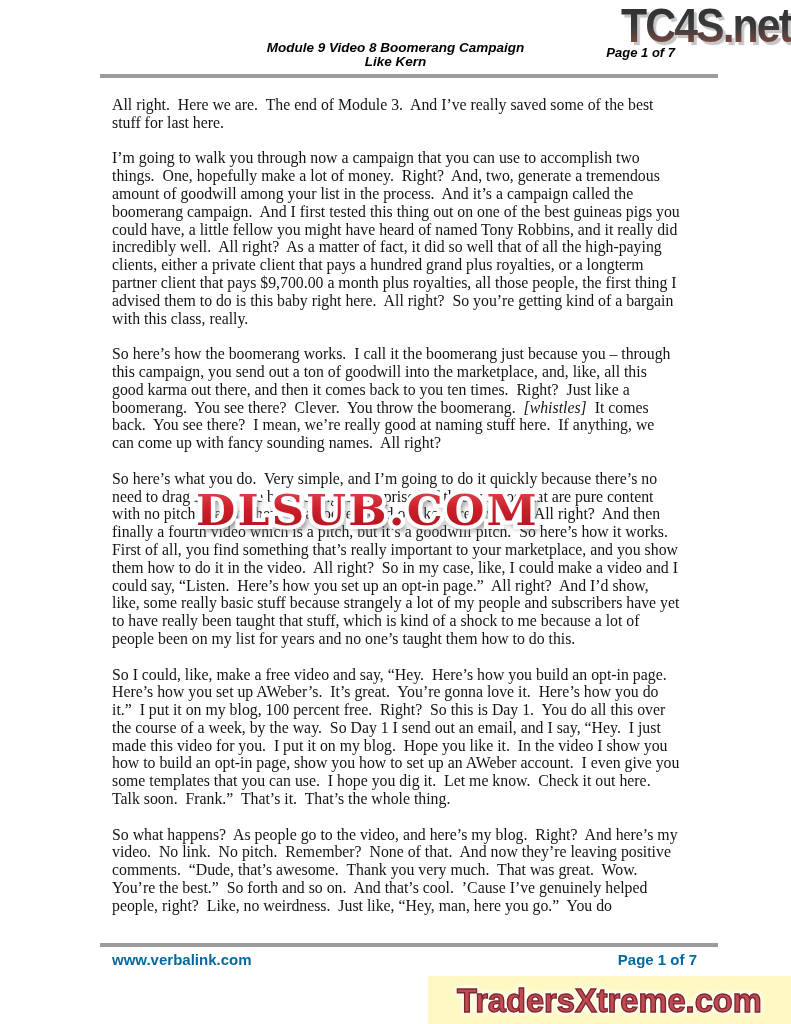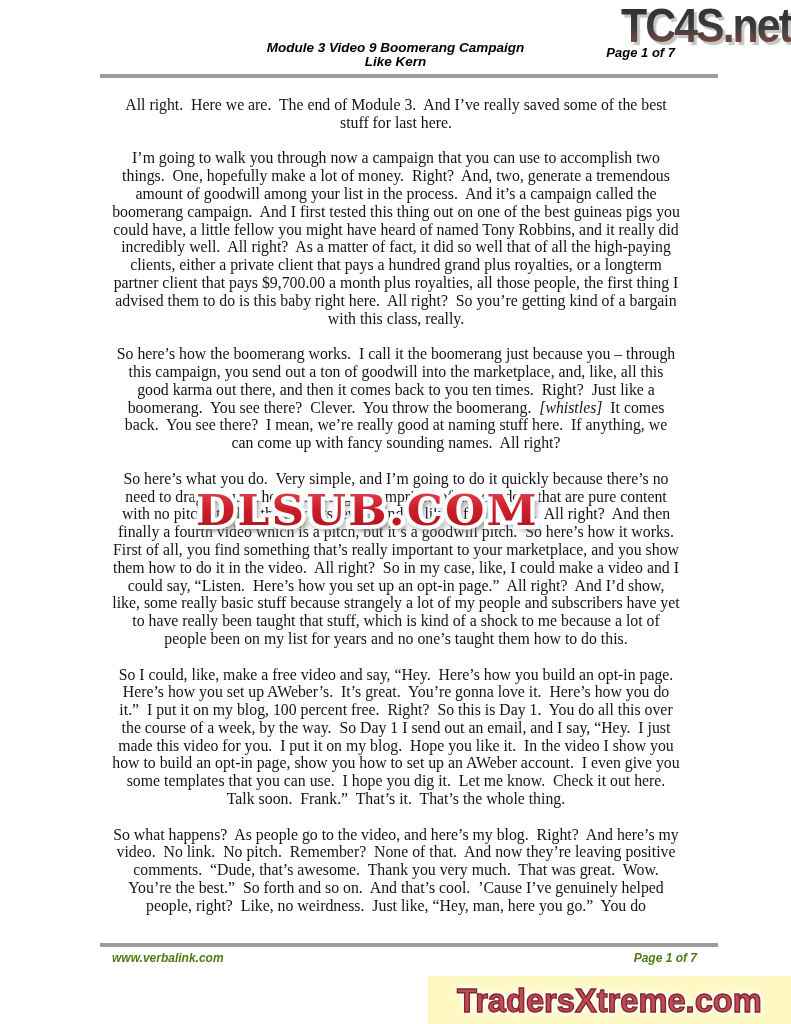--- a/index.html
+++ b/index.html
@@ -21,60 +21,60 @@
   
   .header-title{position:absolute;top:41px;left:0;width:100%;text-align:center;
                 font-family:"Liberation Sans",sans-serif;font-weight:bold;font-style:italic;
                 font-size:13.5px;line-height:14px;color:#000;}
   .rule{position:absolute;left:100px;width:618px;height:4px;background:#9c9c9c;}
   .rule-top{top:74px;}
   .rule-bottom{top:943px;}
 
   
   .content{position:absolute;top:96px;left:112px;width:568px;
-           font-size:15.8px;line-height:17.8px;text-align:center;}
+           font-size:15.8px;line-height:17.8px;}
   .content p{margin:0 0 17.8px 0;white-space:pre-wrap;}
   .content em{font-style:italic;margin-top:36px;}
 
   
   .watermark{position:absolute;left:196px;top:487px;width:340px;height:52px;pointer-events:none;}
   .wm-layer{position:absolute;left:0;top:0;font-family:"DejaVu Serif",serif;font-weight:bold;
             font-size:42px;line-height:48px;letter-spacing:2px;white-space:nowrap;
             transform:scale(1.08,1.0);transform-origin:left top;}
   .wm-stroke{color:#ffffff;-webkit-text-stroke:8px #ffffff;
              text-shadow:5px 6px 5px rgba(125,125,125,0.8),-3px 4px 4px rgba(150,150,150,0.55);}
   .wm-fill{color:#c9202b;}
   @supports ((-webkit-background-clip:text)){
     .wm-fill{background:linear-gradient(180deg,#e04a55 0%,#cc1f29 45%,#a8131d 100%);
              -webkit-background-clip:text;background-clip:text;color:transparent;}
   }
 
   
   .footer{position:absolute;top:951px;left:112px;width:585px;display:flex;
           justify-content:space-between;font-family:"Liberation Sans",sans-serif;
-          font-weight:bold;font-style:italic;font-size:12px;color:#4d7c0f;}
+          font-weight:bold;font-size:15px;color:#0369a1;}
 
   
   .banner{position:absolute;left:428px;top:976px;width:363px;height:48px;background:#fef9c3;
           display:flex;align-items:center;justify-content:center;}
   .banner-text{font-family:"Liberation Sans",sans-serif;font-weight:bold;font-size:32px;
                letter-spacing:0px;color:#c04b52;-webkit-text-stroke:1.3px #7d262d;
                filter:drop-shadow(0 0 2px #ffffff) drop-shadow(0 0 2px #ffffff);
                transform:scale(1.02,1.05);}
 </style>
 </head>
 <body>
 
 <div class="page">
 
   <div class="tc4s-logo">TC4S.net</div>
   <div class="logo-page">Page 1 of 7</div>
 
   <div class="header-title">
-      <div>Module 3 Video 9 Boomerang Campaign</div>
+      <div>Module 9 Video 8 Boomerang Campaign</div>
       <div>Like Kern</div>
     </div>
 
   <div class="rule rule-top"></div>
 
   <div class="content">
       <p>All right.  Here we are.  The end of Module 3.  And I’ve really saved some of the best stuff for last here.</p>
       <p>I’m going to walk you through now a campaign that you can use to accomplish two things.  One, hopefully make a lot of money.  Right?  And, two, generate a tremendous amount of goodwill among your list in the process.  And it’s a campaign called the boomerang campaign.  And I first tested this thing out on one of the best guineas pigs you could have, a little fellow you might have heard of named Tony Robbins, and it really did incredibly well.  All right?  As a matter of fact, it did so well that of all the high-paying clients, either a private client that pays a hundred grand plus royalties, or a longterm partner client that pays $9,700.00 a month plus royalties, all those people, the first thing I advised them to do is this baby right here.  All right?  So you’re getting kind of a bargain with this class, really.</p>
       <p><span>So here’s how the boomerang works.  I call it the boomerang just because you – through this campaign, you send out a ton of goodwill into the marketplace, and, like, all this good karma out there, and then it comes back to you ten times.  Right?  Just like a boomerang.  You see there?  Clever.  You throw the boomerang.  </span><em>[whistles]</em><span>  It comes back.  You see there?  I mean, we’re really good at naming stuff here.  If anything, we can come up with fancy sounding names.  All right?</span></p>
       <p>So here’s what you do.  Very simple, and I’m going to do it quickly because there’s no need to drag it out.  The boomerang is comprised of three videos that are pure content with no pitch at all in them whatsoever, kind of like a free course.  All right?  And then finally a fourth video which is a pitch, but it’s a goodwill pitch.  So here’s how it works.  First of all, you find something that’s really important to your marketplace, and you show them how to do it in the video.  All right?  So in my case, like, I could make a video and I could say, “Listen.  Here’s how you set up an opt-in page.”  All right?  And I’d show, like, some really basic stuff because strangely a lot of my people and subscribers have yet to have really been taught that stuff, which is kind of a shock to me because a lot of people been on my list for years and no one’s taught them how to do this.</p>

